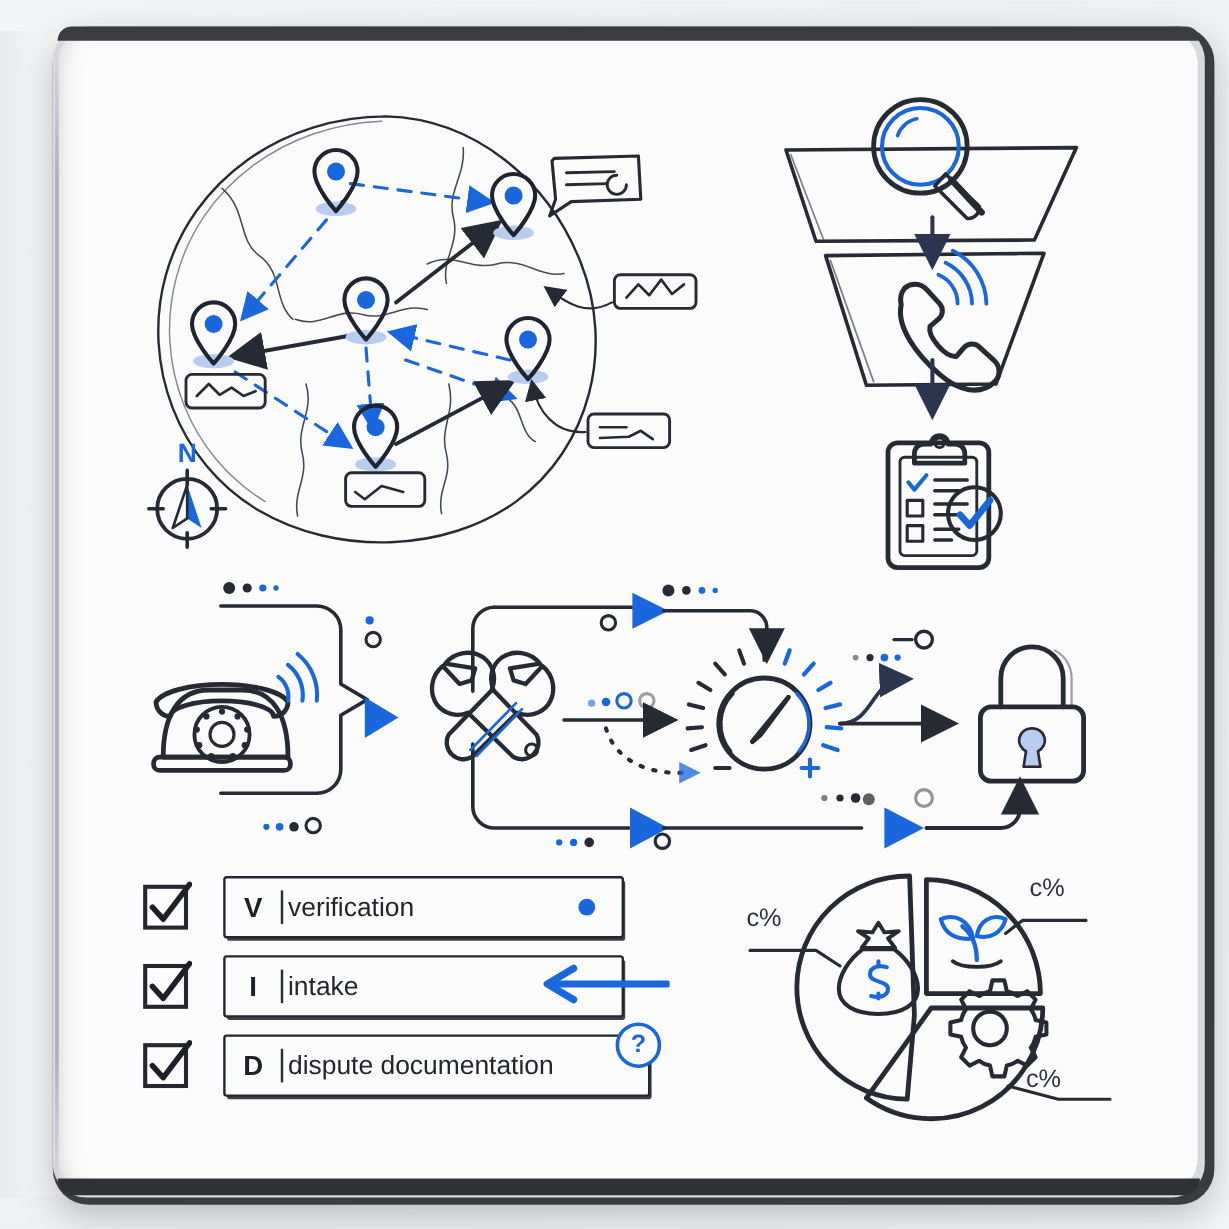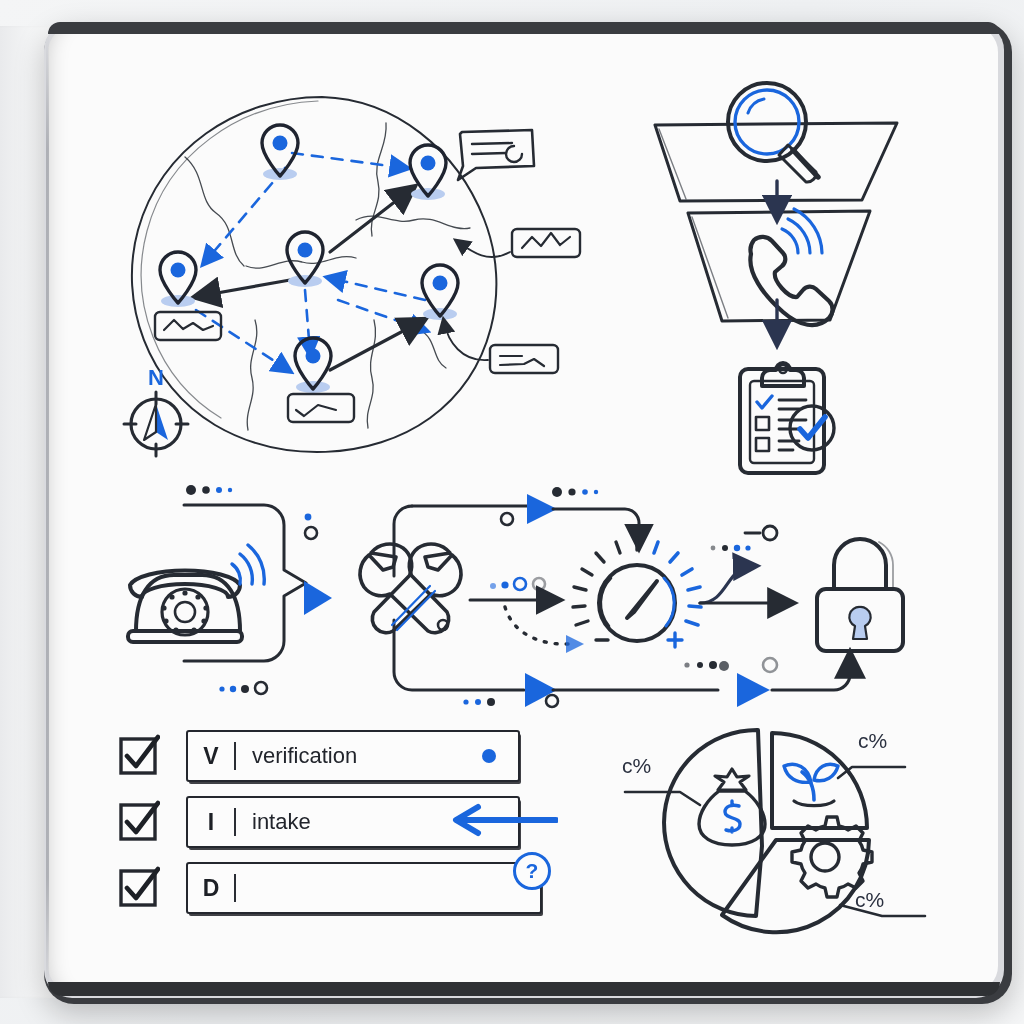--- a/index.html
+++ b/index.html
@@ -69,21 +69,21 @@
     box-shadow:2px 3px 0 -1px rgba(30,32,38,.85);
     display:flex;align-items:center;
   }
   .field.wide{width:352px;}
   .prefix{
     width:46px;text-align:center;font-size:23px;font-weight:bold;color:#1d2026;
     font-family:"Liberation Sans",sans-serif;
   }
   .divider{width:2px;height:28px;background:#2a2d34;}
   .ftext{
-    padding-left:16px;font-size:22px;color:#22252c;
+    padding-left:4px;font-size:22px;color:#22252c;
     font-family:"Liberation Sans",sans-serif;white-space:nowrap;
   }
   .bdot{position:absolute;right:22px;top:50%;margin-top:-7px;width:14px;height:14px;border-radius:50%;background:#1a66dd;}
   .qmark{
     position:absolute;left:395px;top:-8px;width:32px;height:32px;border-radius:50%;
     border:3px solid #1a66dd;color:#1a66dd;font-size:21px;font-weight:bold;
     display:flex;align-items:center;justify-content:center;background:#fcfcfc;
     font-family:"Liberation Sans",sans-serif;
   }
 </style>
@@ -472,18 +472,19 @@
     </div>
 
     <div class="crow">
       <svg class="cbox" viewBox="0 0 42 42">
         <rect x="3" y="5" width="34" height="34" fill="#fcfcfc" stroke="#24272e" stroke-width="3.4"></rect>
         <path d="M9,22 L18,32 L40,3" fill="none" stroke="#1d2026" stroke-width="4.6" stroke-linecap="round" stroke-linejoin="round"></path>
       </svg>
       <div class="field wide">
         <div class="prefix">D</div>
         <div class="divider"></div>
+        <div class="ftext">dispute documentation</div>
       </div>
       <div class="qmark">?</div>
     </div>
 
   </div>
 </div>
 
 </body></html>

